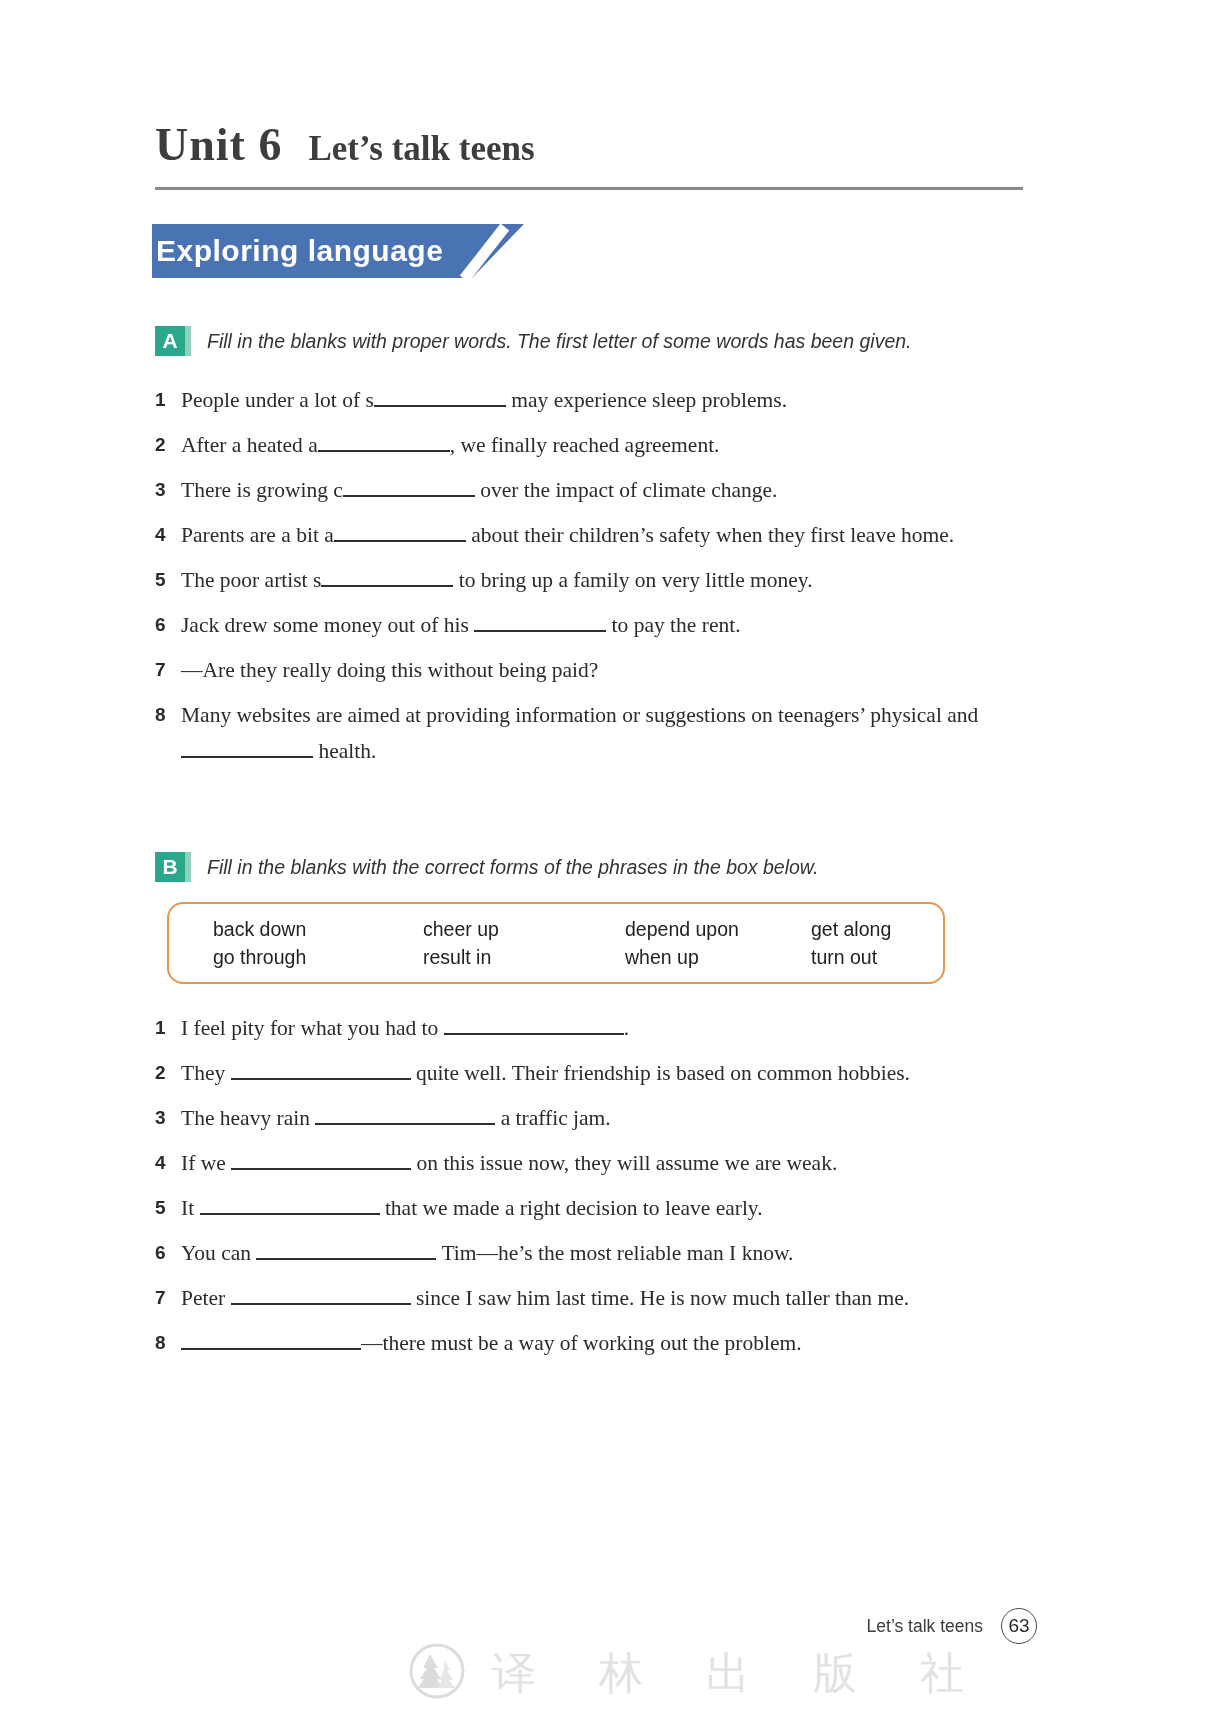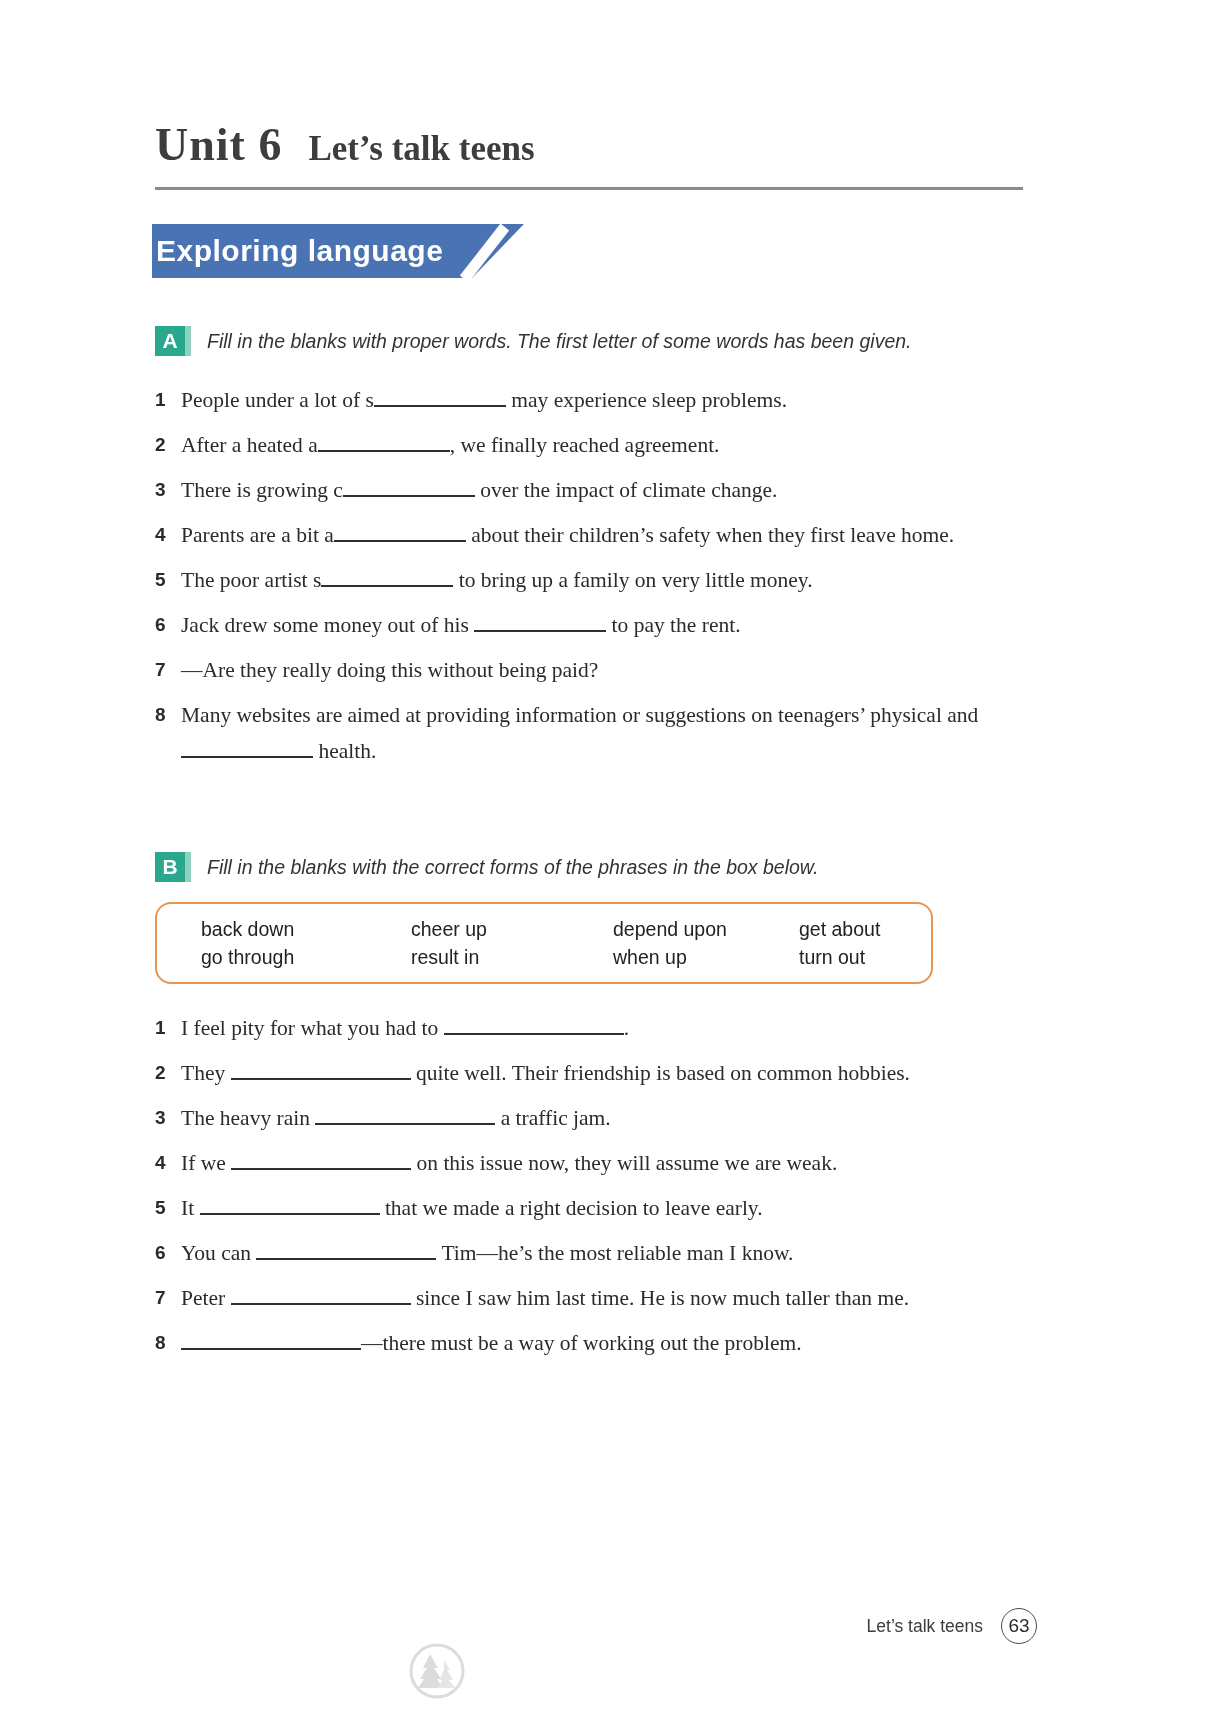--- a/index.html
+++ b/index.html
@@ -47,21 +47,21 @@
     font-size:19px;color:#2b2b2b;line-height:36px;
   }
   .item .sentences{flex:1;}
   .item p{margin:0;font-size:21.5px;line-height:36px;}
   .blank{
     display:inline-block;border-bottom:2px solid #2f2f2f;height:5px;
   }
 
   
   .phrase-box{
-    margin-top:20px;margin-left:0;width:778px;border:2px solid var(--accent-orange,#e8954f);
+    margin-top:20px;margin-left:12px;width:778px;border:2px solid var(--accent-orange,#e8954f);
     border-radius:16px;padding:12px 0 12px 44px;box-sizing:border-box;
   }
   .phrase-grid{display:grid;grid-template-columns:210px 202px 186px auto;row-gap:2px;}
   .phrase{font-family:"Liberation Sans",sans-serif;font-size:19.5px;color:#222222;line-height:26px;}
 
   
   .footer{position:absolute;right:170px;top:1608px;display:flex;align-items:center;gap:18px;}
   .footer-chapter{font-family:"Liberation Sans",sans-serif;font-size:17.5px;color:#3c3c3c;}
   .page-badge{
     width:36px;height:36px;border:1.6px solid #4a4a4a;border-radius:50%;
@@ -157,21 +157,21 @@
     <div class="badge">
         <span>B</span>
       </div>
     <div class="instruction">Fill in the blanks with the correct forms of the phrases in the box below.</div>
   </div>
   <div class="phrase-box">
     <div class="phrase-grid" id="phrase-grid">
         <span class="phrase">back down</span>
         <span class="phrase">cheer up</span>
         <span class="phrase">depend upon</span>
-        <span class="phrase">get about</span>
+        <span class="phrase">get along</span>
         <span class="phrase">go through</span>
         <span class="phrase">result in</span>
         <span class="phrase">when up</span>
         <span class="phrase">turn out</span>
       </div>
   </div>
   <div class="items" id="sec-b-items">
       <div class="item">
         <span class="num">1</span>
         <div class="sentences">
@@ -229,13 +229,14 @@
 </div>
 
 <div class="watermark">
   <span>
     <svg width="58" height="58" viewBox="0 0 58 58">
       <circle cx="29" cy="29" r="26" fill="none" stroke="#dcdcdc" stroke-width="3"></circle>
       <path d="M22 12 L30 26 L26 26 L33 37 L29 37 L35 46 L10 46 L16 37 L12 37 L19 26 L15 26 Z" fill="#dcdcdc"></path>
       <path d="M36 18 L42 28 L39 28 L45 38 L41 38 L47 46 L30 46 L34 38 L31 38 L36 28 Z" fill="#e6e6e6"></path>
     </svg>
   </span>
+  <span class="wm-text">译 林 出 版 社</span>
 </div>
 
 </body></html>

